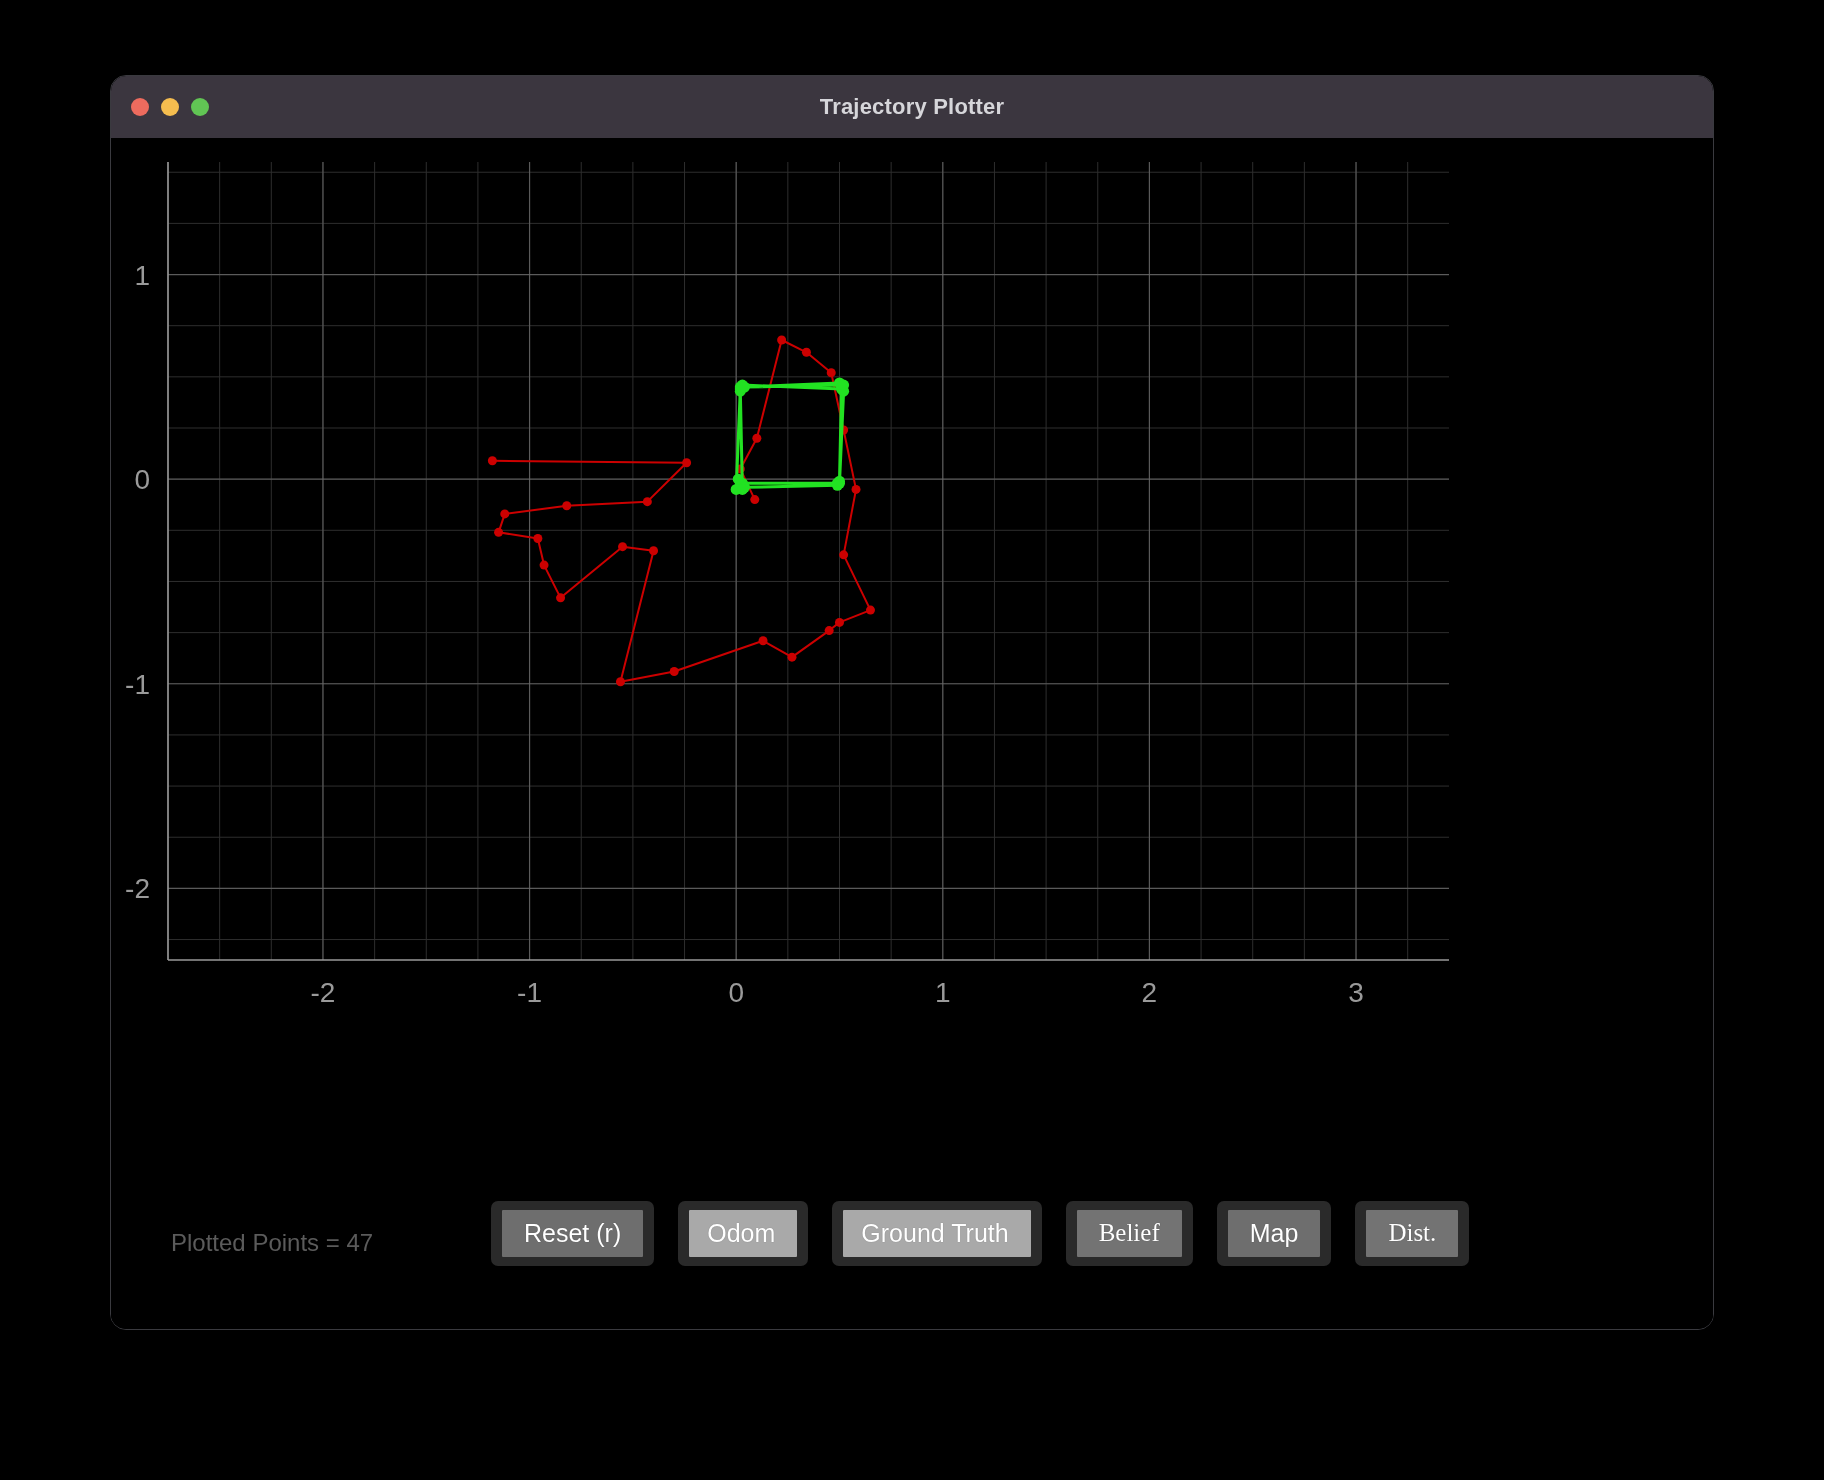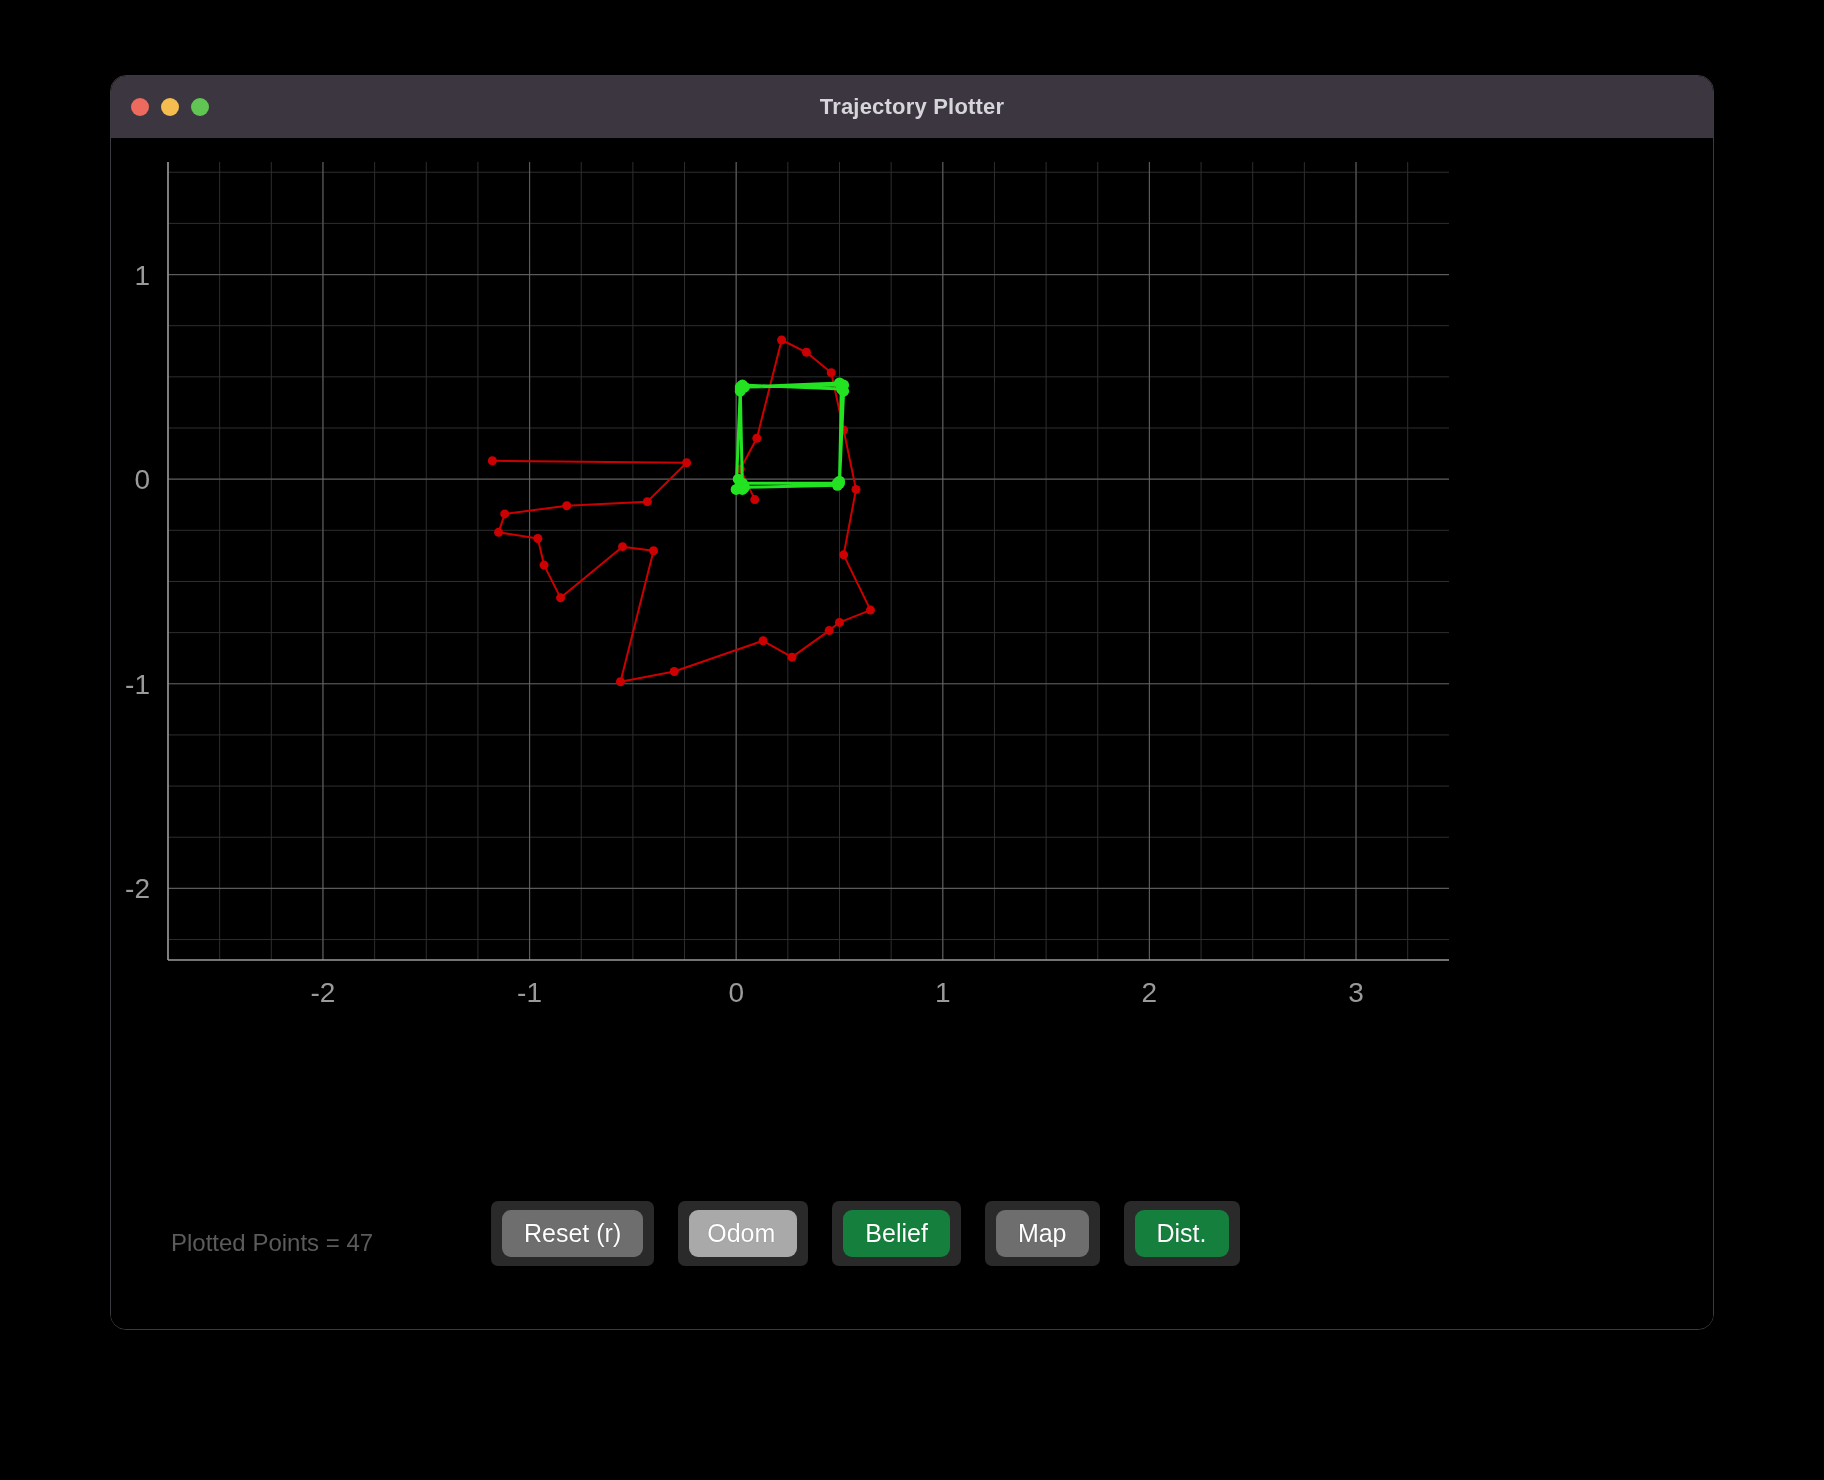--- a/index.html
+++ b/index.html
@@ -128,33 +128,33 @@
     padding: 9px 11px;
     border-radius: 7px;
     display: flex;
     align-items: center;
     justify-content: center;
     box-sizing: border-box;
   }
 
   .btn {
     border: none;
-    border-radius: 9px;
+    border-radius: 1px;
     color: #ffffff;
     font-size: 25px;
     font-family: "Liberation Sans", sans-serif;
     padding: 9px 22px;
     cursor: pointer;
     white-space: nowrap;
     line-height: 1.15;
     text-shadow: 0 0 1px rgba(0,0,0,0.35);
   }
   .btn.shade-dark   { background: #6e6e6e; }
   .btn.shade-light  { background: #a9a9a9; padding-left: 18px; }
-  .btn.shade-mid    { background: #15803d; }
+  .btn.shade-mid    { background: #737373; font-family: Liberation Serif, serif; }
 </style>
 </head>
 <body>
 
 <div id="app-root">
 
   <div class="window">
 
     <div class="titlebar">
       <div class="traffic-lights">
@@ -301,20 +301,23 @@
       <div class="bottom-bar">
         <div class="status-text">Plotted Points = 47</div>
         <div class="btn-row" id="btn-row">
             <div class="btn-slot">
               <button class="btn shade-dark">Reset (r)</button>
             </div>
             <div class="btn-slot">
               <button class="btn shade-light">Odom</button>
             </div>
             <div class="btn-slot">
+              <button class="btn shade-light">Ground Truth</button>
+            </div>
+            <div class="btn-slot">
               <button class="btn shade-mid">Belief</button>
             </div>
             <div class="btn-slot">
               <button class="btn shade-dark">Map</button>
             </div>
             <div class="btn-slot">
               <button class="btn shade-mid">Dist.</button>
             </div>
           </div>
       </div>

